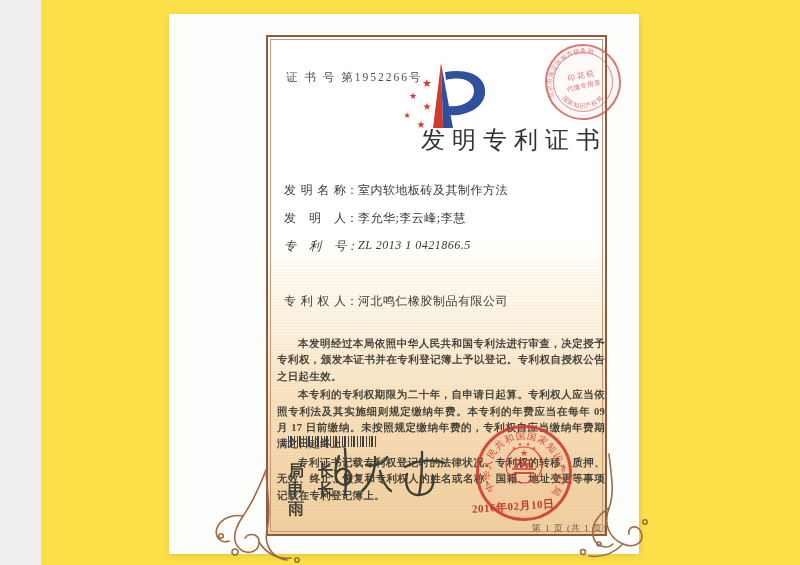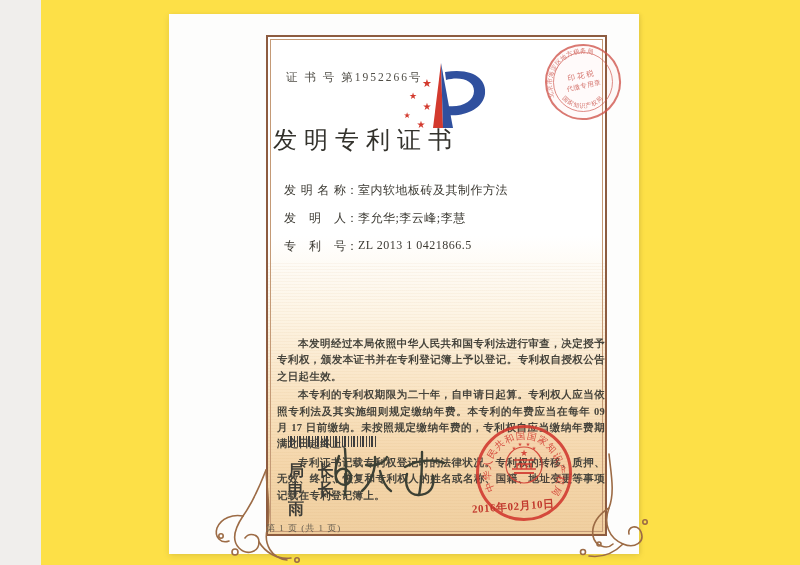--- a/index.html
+++ b/index.html
@@ -10,37 +10,37 @@
          box-shadow:0 2px 7px rgba(0,0,0,0.10),2px 0 3px rgba(0,0,0,0.04);}
   #frame{position:absolute;left:225px;top:35px;width:341px;height:501px;
          border:2px solid #8d5c40;
          background:linear-gradient(180deg,#ffffff 0%,#ffffff 40%,#fdf4e4 56%,#f9e3c2 72%,#f4d6ab 86%,#f0cfa0 100%);}
   #frame::after{content:"";position:absolute;inset:2px;border:1px solid #c49a76;pointer-events:none;}
   #frame::before{content:"";position:absolute;left:0;right:0;top:45%;bottom:0;
          background:repeating-linear-gradient(0deg,rgba(195,140,70,0.06) 0 1px,rgba(0,0,0,0) 1px 3px);
          pointer-events:none;}
   .abs{position:absolute;}
   #cert-no{left:245px;top:70px;font-size:11.5px;letter-spacing:2px;color:#4f4d46;}
-  #title{left:225px;top:124px;width:341px;text-align:left;font-size:24px;letter-spacing:7px;
+  #title{left:225px;top:124px;width:341px;text-align:right;font-size:24px;letter-spacing:7px;
          text-indent:7px;color:#33322c;font-weight:500;}
   .field-row{position:absolute;left:243px;font-size:12px;color:#3c3a33;white-space:nowrap;}
   .field-label{display:inline-block;width:62px;text-align:justify;text-align-last:justify;vertical-align:top;}
   .field-colon{display:inline-block;vertical-align:top;}
   .field-value{display:inline-block;letter-spacing:0.5px;vertical-align:top;}
   #paragraphs{left:236px;top:336px;width:328px;font-weight:bold;}
   #paragraphs p{margin:0 0 2px 0;font-size:10.5px;line-height:16.4px;text-indent:21px;
          text-align:justify;color:#46443c;letter-spacing:0.3px;}
   #barcode{left:247px;top:436px;width:88px;height:11px;
          background:repeating-linear-gradient(90deg,#3e3e3e 0 1px,rgba(0,0,0,0) 1px 2px,#3e3e3e 2px 4px,rgba(0,0,0,0) 4px 6px,#3e3e3e 6px 6.8px,rgba(0,0,0,0) 6.8px 9px);}
   #director-block{left:247px;top:461px;font-family:"Liberation Sans","DejaVu Sans",sans-serif;
          font-weight:bold;font-size:16px;color:#3d3c36;line-height:19px;}
   .dir-line{display:block;width:46px;text-align:justify;text-align-last:justify;}
   #seal-date{left:431px;top:499px;font-size:11px;font-weight:bold;color:#c23a2e;
          letter-spacing:0.5px;transform:rotate(-4deg);}
-  #footer-page{left:225px;top:522px;width:341px;text-align:left;font-size:9px;
+  #footer-page{left:225px;top:522px;width:341px;text-align:right;font-size:9px;
          letter-spacing:1px;color:#655c4e;}
   svg text{font-family:"DejaVu Sans",sans-serif;}
 </style>
 </head>
 <body>
 
 <div id="stage">
 
   <div id="paper"></div>
   <div id="frame"></div>
@@ -59,22 +59,25 @@
   </svg>
 
   <div class="abs" id="title">发明专利证书</div>
 
   <div class="field-row" style="top:210px;">
     <span class="field-label">发明人</span><span class="field-colon">：</span><span class="field-value">李允华;李云峰;李慧</span>
   </div>
   <div class="field-row" style="top:182px;">
     <span class="field-label">发明名称</span><span class="field-colon">：</span><span class="field-value">室内软地板砖及其制作方法</span>
   </div>
-  <div class="field-row" style="top:238px;">
+  <div class="field-row" style="top:238px;font-style:italic;">
     <span class="field-label">专利号</span><span class="field-colon">：</span><span class="field-value">ZL 2013 1 0421866.5</span>
+  </div>
+  <div class="field-row" style="top:293px;">
+    <span class="field-label">专利权人</span><span class="field-colon">：</span><span class="field-value">河北鸣仁橡胶制品有限公司</span>
   </div>
 
   <div class="abs" id="paragraphs">
     <p>本发明经过本局依照中华人民共和国专利法进行审查，决定授予专利权，颁发本证书并在专利登记簿上予以登记。专利权自授权公告之日起生效。</p>
     <p>本专利的专利权期限为二十年，自申请日起算。专利权人应当依照专利法及其实施细则规定缴纳年费。本专利的年费应当在每年 09 月 17 日前缴纳。未按照规定缴纳年费的，专利权自应当缴纳年费期满之日起终止。</p>
     <p>专利证书记载专利权登记时的法律状况。专利权的转移、质押、无效、终止、恢复和专利权人的姓名或名称、国籍、地址变更等事项记载在专利登记簿上。</p>
   </div>
 
   <div class="abs" id="barcode"></div>
 

